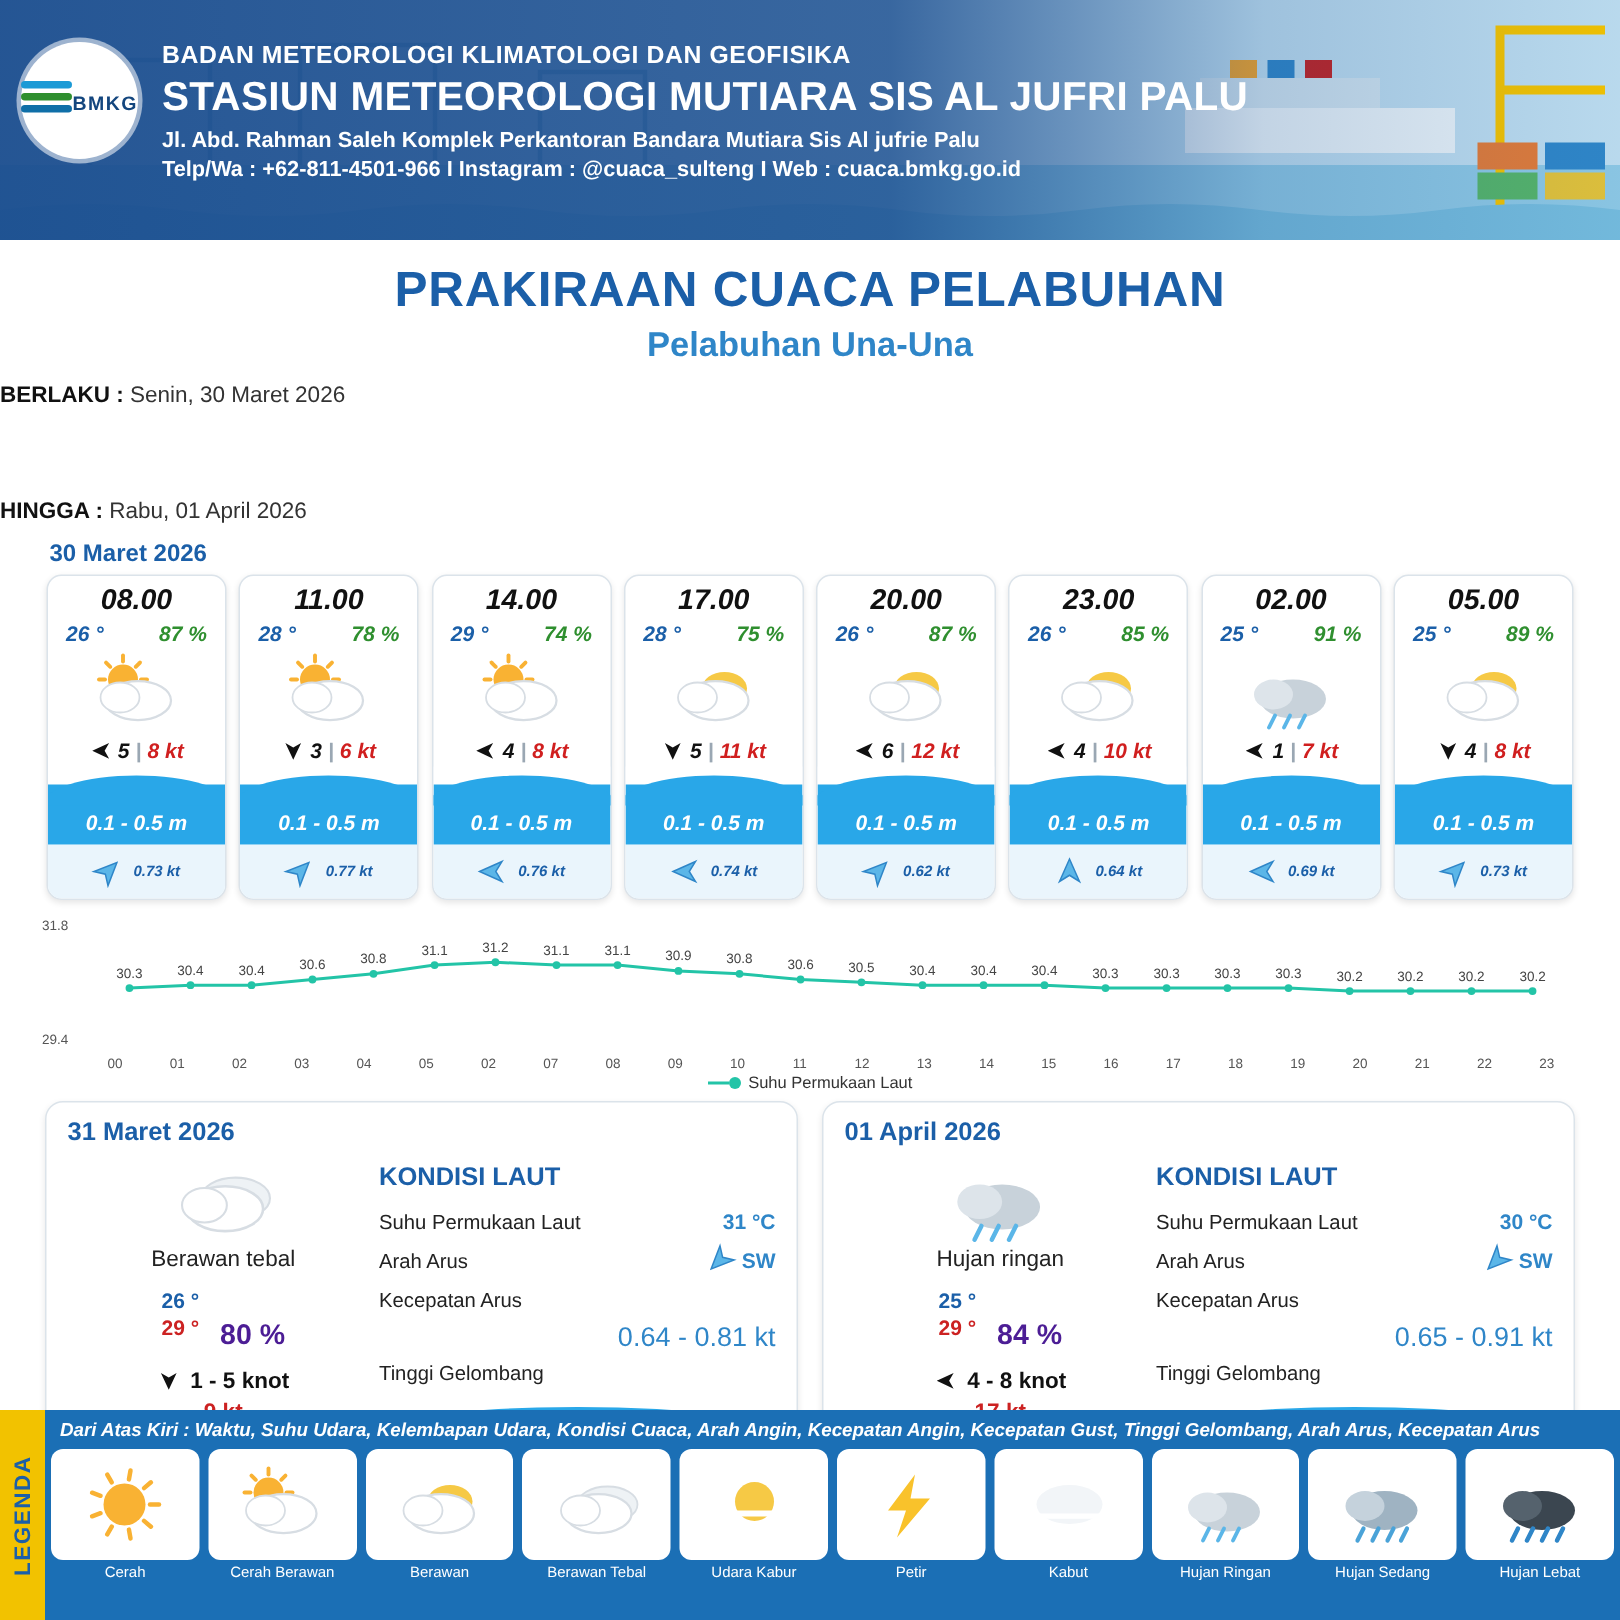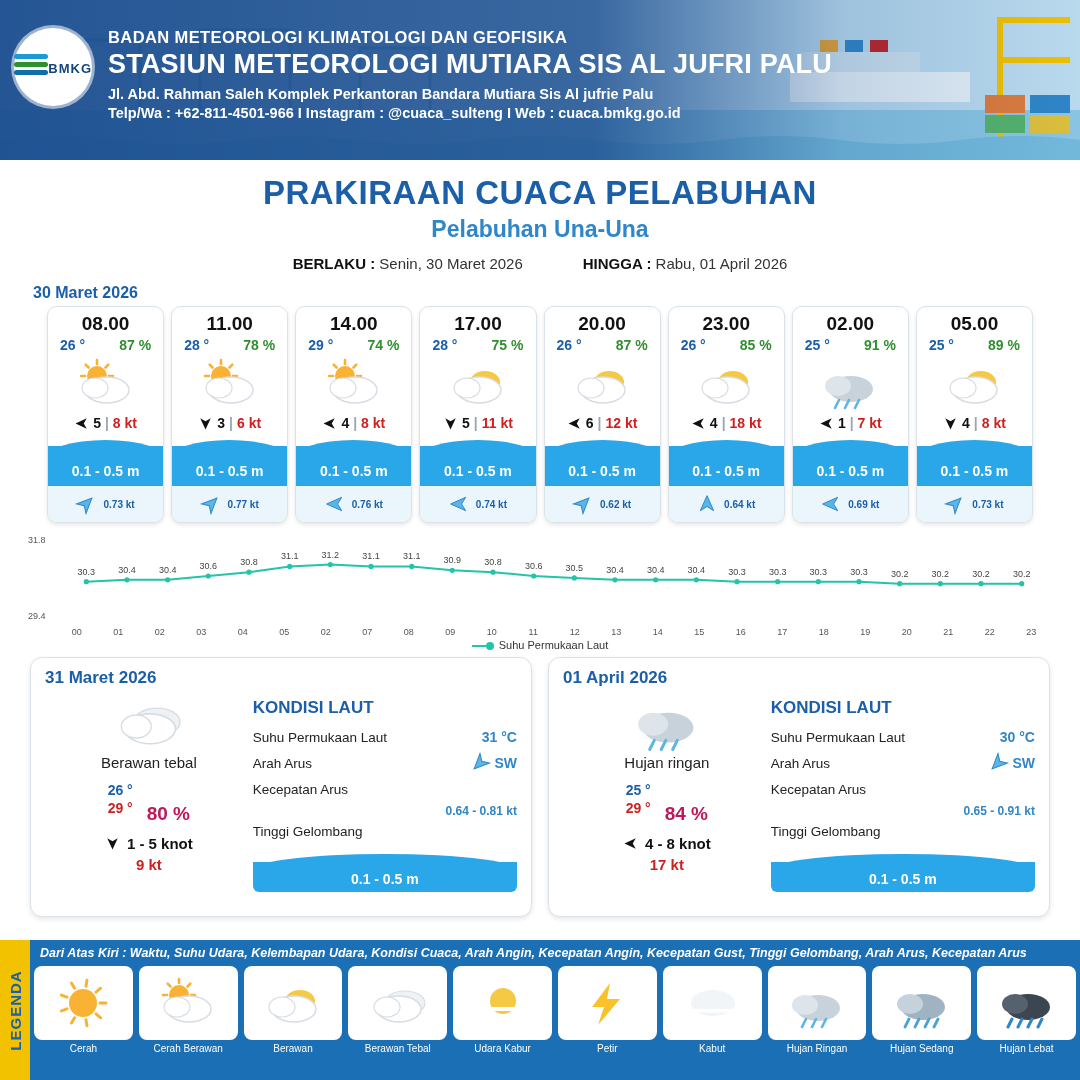--- a/index.html
+++ b/index.html
@@ -44,32 +44,32 @@
   
   .title-main {
     text-align:center; font-size:33px; font-weight:bold; color:#1b5fa8;
     letter-spacing:0.5px; margin-top:14px;
   }
   .title-sub {
     text-align:center; font-size:23px; font-weight:bold; color:#2f86c8; margin-top:4px;
   }
   .valid-row {
     display:flex; justify-content:center; gap:60px; margin-top:12px;
-    font-size:15px; color:#222;
+    font-size:15px; color:#222;flex-direction:column;
   }
   .valid-row b { color:#111; }
   .valid-val { color:#333; }
 
   .date-label {
     margin:12px 0 4px 33px; font-size:16px; font-weight:bold; color:#1b5fa8;
   }
 
   
   .cards {
-    display:flex; gap:7px; padding:0 47px; justify-content:space-between;
+    display:flex; gap:7px; padding:0 31px; justify-content:space-between;font-style:italic;
   }
   .card {
     width:120px; background:#fff; border:1px solid #dbe3ea; border-radius:10px;
     box-shadow:0 2px 4px rgba(0,0,0,0.10);
     overflow:hidden; position:relative;
   }
   .c-time { text-align:center; font-size:19px; font-weight:bold; color:#111; padding-top:6px;}
   .c-tr { display:flex; justify-content:space-between; padding:2px 12px 0 12px; font-size:14px; font-weight:bold;}
   .c-temp { color:#1b5fa8; }
   .c-hum { color:#2f8f2f; }
@@ -117,28 +117,28 @@
   }
   .p-date { font-size:17px; font-weight:bold; color:#1b5fa8; }
   .p-body { display:flex; margin-top:4px; }
   .p-left { width:44%; text-align:center; }
   .p-right { width:56%; padding-top:6px;}
   .p-cond { font-size:15px; color:#222; margin-top:2px;}
   .p-temps { margin-top:4px; display:flex; align-items:center; justify-content:center; gap:14px;}
   .p-temps .tcol { text-align:left; font-size:14px; font-weight:bold; line-height:1.25;}
   .p-temps .tmin { color:#1b5fa8; }
   .p-temps .tmax { color:#c22; }
-  .p-hum { font-size:19px; font-weight:bold; color:#be185d;margin-top:28px; }
+  .p-hum { font-size:19px; font-weight:bold; color:#4c1d95;margin-top:28px; }
   .p-wind { margin-top:10px; font-size:15px; font-weight:bold; color:#111; display:flex; align-items:center; justify-content:center; gap:7px;}
   .p-gust { margin-top:4px; font-size:15px; font-weight:bold; color:#c22; text-align:center;}
   .p-title { font-size:17px; font-weight:bold; color:#1b5fa8; margin-bottom:6px;}
   .p-row { display:flex; justify-content:space-between; align-items:center; font-size:13.5px; color:#222; min-height:26px;}
   .p-row .v { color:#2f86c8; font-weight:bold; font-size:14px;}
   .p-row.curdir .v { display:flex; align-items:center; gap:4px;}
-  .p-speed { text-align:right; font-size:12px; font-weight:bold; color:#2f86c8; margin-top:2px;}
+  .p-speed { text-align:right; font-size:18px; font-weight:normal; color:#2f86c8; margin-top:2px;}
   .p-waveband {
     margin-top:6px; position:relative; height:42px; border-radius:6px; overflow:hidden;
   }
   .p-waveband .water { position:absolute; left:0; right:0; bottom:0; height:30px; background:#29a7e8;}
   .p-waveband .crest { position:absolute; left:-6px; right:-6px; top:4px; height:18px; background:#29a7e8; border-radius:50% 50% 0 0/100% 100% 0 0;}
   .p-waveband .txt { position:absolute; left:0; right:0; bottom:5px; text-align:center; color:#fff; font-weight:bold; font-size:14px;}
 
   
   .legend-block {
     position:absolute; left:0; bottom:0; width:1080px; height:140px;
@@ -458,21 +458,21 @@
         </svg>
       </div>
     <div class="c-wind">
       <span>
           <svg width="15" height="15" viewBox="0 0 20 20" style="transform:rotate(270deg)">
             <polygon points="10,2 17,17 10,13 3,17" fill="#111"></polygon>
           </svg>
         </span>
       <span class="ws">4</span>
       <span class="sep">|</span>
-      <span class="gust">18 kt</span>
+      <span class="gust">10 kt</span>
     </div>
     <div class="wave-band">
       <div class="water"></div>
         <div class="crest"></div>
       <div class="wave-text">0.1 - 0.5 m</div>
     </div>
     <div class="c-cur">
       <span>
           <svg width="20" height="20" viewBox="0 0 24 24" style="transform:rotate(0deg)">
             <polygon points="12,2 20,20 12,15 4,20" fill="#5bb6e8" stroke="#2f86c8" stroke-width="1.2"></polygon>

